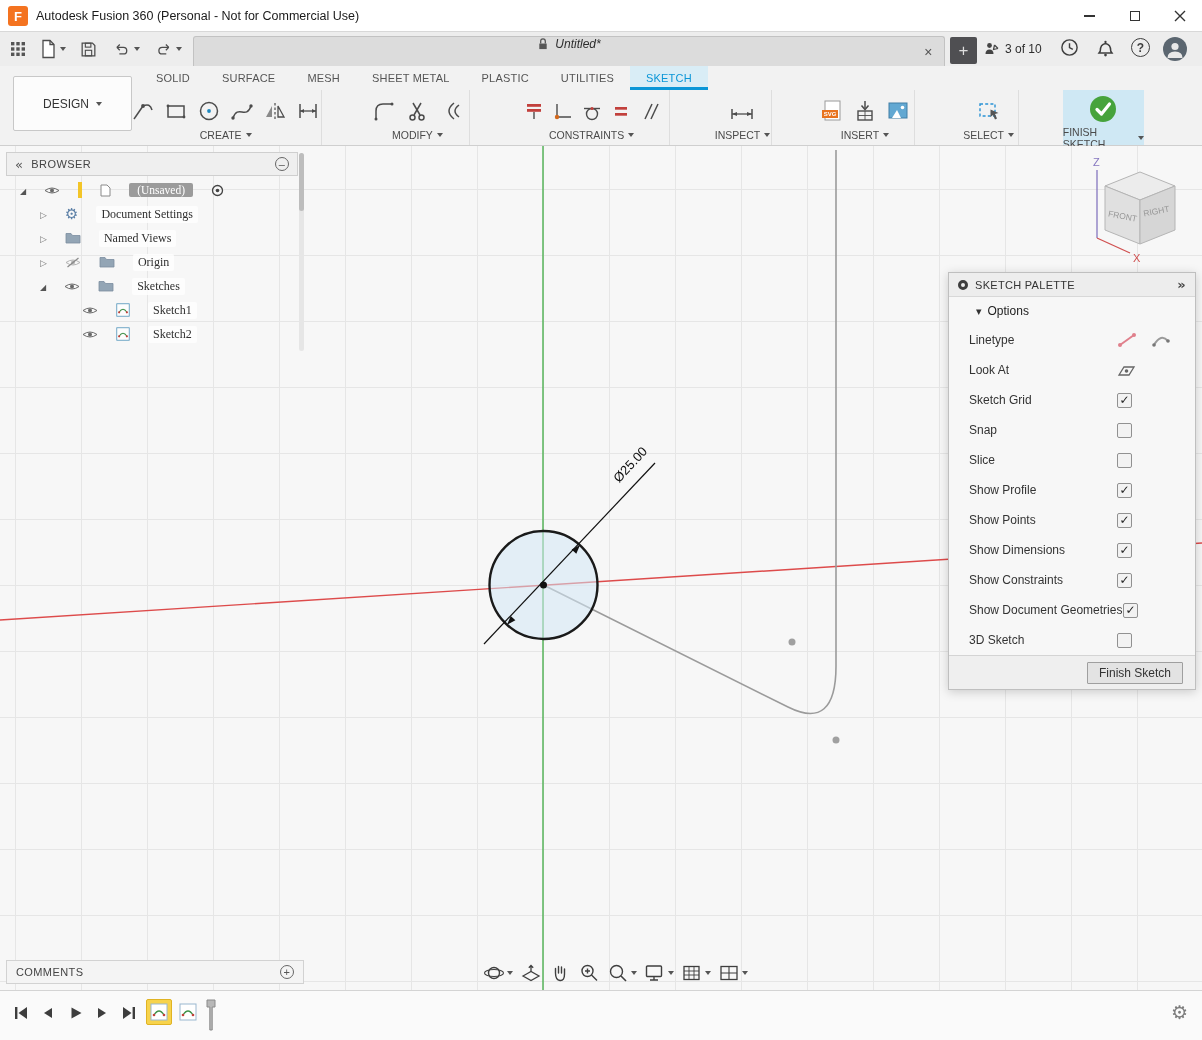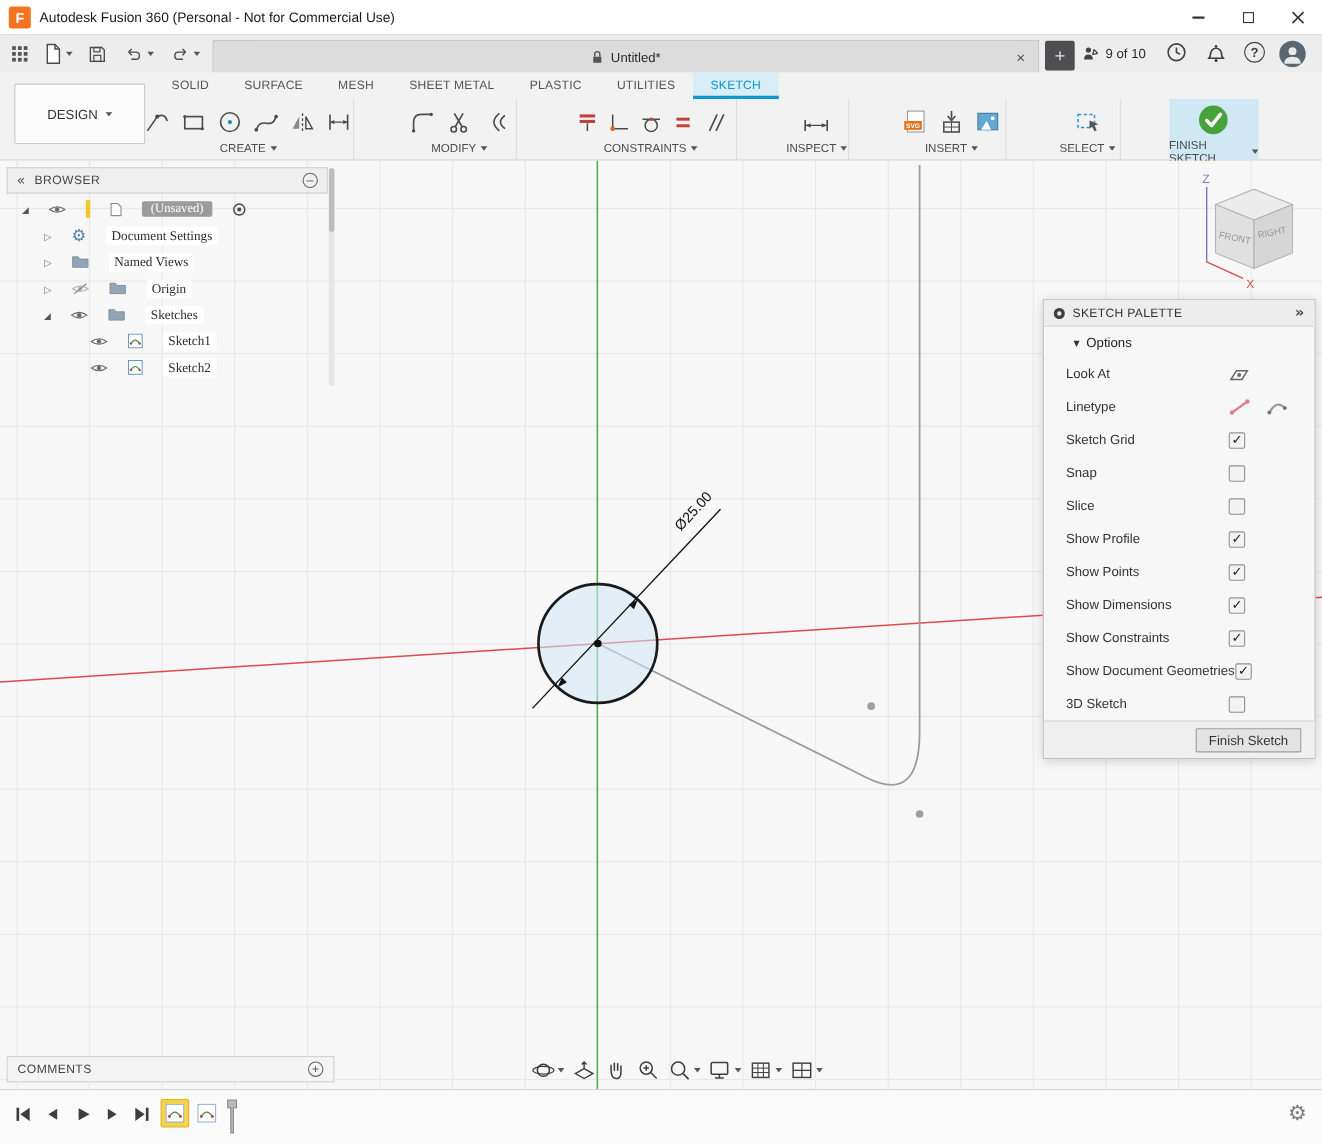--- a/index.html
+++ b/index.html
@@ -20,21 +20,21 @@
   .win-btn { width:45px; height:32px; display:flex; align-items:center; justify-content:center; }
   .min-shape { width:11px; height:2px; background:#333; }
   .max-shape { width:10px; height:10px; border:1.5px solid #333; }
 
   
   .row2 { position:absolute; left:0; top:32px; width:100%; height:34px; background:#ededed; }
   .qat { position:absolute; left:10px; top:32px; height:34px; display:flex; align-items:center; gap:13px; }
   .qat-btn { display:flex; align-items:center; gap:3px; }
   .doc-tab { position:absolute; left:193px; top:36px; width:752px; height:30px; background:#dcdcdc;
              border:1px solid #c2c2c2; border-bottom:none; border-radius:3px 3px 0 0;
-             display:flex; align-items:center; justify-content:center; gap:6px; font-size:12px; color:#2d2d2d; }
+             display:flex; align-items:flex-start; justify-content:center; gap:6px; font-size:12px; color:#2d2d2d;font-style:italic; }
   .tab-close { position:absolute; right:6px; top:5px; width:20px; height:20px; display:flex; align-items:center;
                justify-content:center; font-size:14px; color:#555; }
   .newtab { position:absolute; left:950px; top:37px; width:27px; height:27px; background:#4f4f52; color:#dedede;
             display:flex; align-items:center; justify-content:center; font-size:17px; border-radius:2px; }
   .jobstatus { position:absolute; left:984px; top:32px; height:34px; display:flex; align-items:center; gap:5px;
                font-size:12px; color:#2d2d2d; }
   .hdr-ico { position:absolute; top:38px; }
   .avatar { position:absolute; left:1163px; top:37px; width:24px; height:24px; border-radius:50%; background:#5b6670; }
 
   
@@ -209,21 +209,21 @@
     <span class="tab-close">×</span>
   </div>
   <div class="newtab">+</div>
 
   <div class="jobstatus">
     <svg width="16" height="16" viewBox="0 0 16 16">
         <circle cx="5.5" cy="4.5" r="2.4" fill="#444"></circle>
         <path d="M1.5 13 Q1.5 8.5 5.5 8.5 Q9.5 8.5 9.5 13 Z" fill="#444"></path>
         <path d="M10.5 4 L14 7.5 M10.5 4 L9.5 8.5 L14 7.5" fill="none" stroke="#444" stroke-width="1.2"></path>
       </svg>
-    <span>9 of 10</span>
+    <span>3 of 10</span>
   </div>
 
   <span class="hdr-ico" style="left:1060px">
     <svg width="19" height="19" viewBox="0 0 20 20">
         <circle cx="10" cy="10" r="8" fill="none" stroke="#3f3f3f" stroke-width="1.5"></circle>
         <path d="M10 5.5 V10 L13.5 12" fill="none" stroke="#3f3f3f" stroke-width="1.5"></path>
       </svg>
   </span>
   <span class="hdr-ico" style="left:1096px">
     <svg width="19" height="19" viewBox="0 0 18 18">
@@ -596,40 +596,40 @@
       <span class="pal-ring"></span>
       <span>SKETCH PALETTE</span>
       <span class="pal-dbl dbl-right"></span>
     </div>
     <div class="pal-section">
       <span class="caret-down"></span>
       <span>Options</span>
     </div>
 
     <div class="p-row">
-      <span class="p-label">Look At</span>
-      <span class="p-ctrls">
-        <svg width="19" height="16" viewBox="0 0 19 16">
-            <path d="M2 13 L7 5 L17 5 L12 13 Z" fill="none" stroke="#666" stroke-width="1.3"></path>
-            <circle cx="9.5" cy="9" r="1.8" fill="#666"></circle>
-          </svg>
-      </span>
-    </div>
-    <div class="p-row">
       <span class="p-label">Linetype</span>
       <span class="p-ctrls">
         <svg width="20" height="16" viewBox="0 0 20 16">
             <line x1="3" y1="13" x2="17" y2="3" stroke="#e0808c" stroke-width="2"></line>
             <circle cx="3" cy="13" r="2" fill="#e0808c"></circle>
             <circle cx="17" cy="3" r="2" fill="#e0808c"></circle>
           </svg>
         <svg width="20" height="16" viewBox="0 0 20 16">
             <path d="M3 13 Q10 1 17 9" fill="none" stroke="#9a9a9a" stroke-width="2"></path>
             <circle cx="3" cy="13" r="1.8" fill="#777"></circle>
             <circle cx="17" cy="9" r="1.8" fill="#777"></circle>
+          </svg>
+      </span>
+    </div>
+    <div class="p-row">
+      <span class="p-label">Look At</span>
+      <span class="p-ctrls">
+        <svg width="19" height="16" viewBox="0 0 19 16">
+            <path d="M2 13 L7 5 L17 5 L12 13 Z" fill="none" stroke="#666" stroke-width="1.3"></path>
+            <circle cx="9.5" cy="9" r="1.8" fill="#666"></circle>
           </svg>
       </span>
     </div>
     <div class="p-row">
       <span class="p-label">Sketch Grid</span>
       <span class="checkbox">
           <span>✓</span>
         </span>
     </div>
     <div class="p-row">

